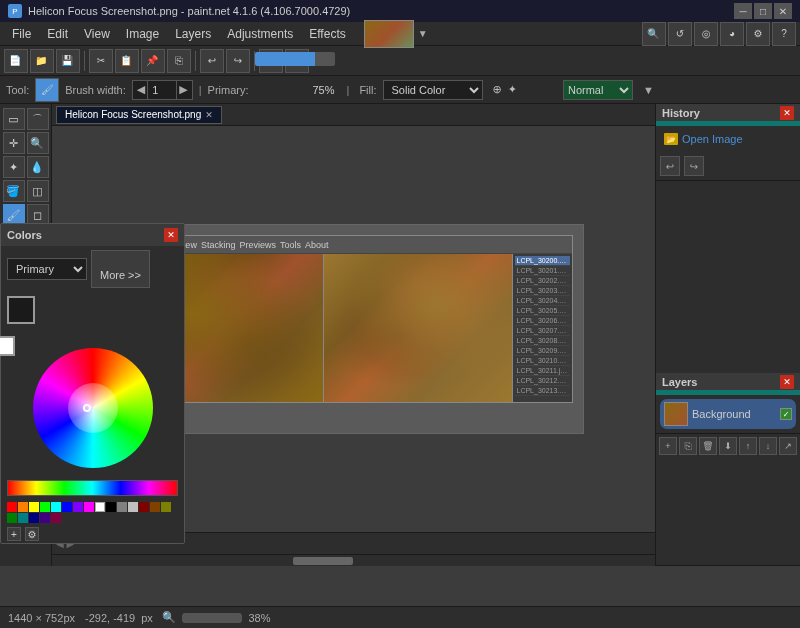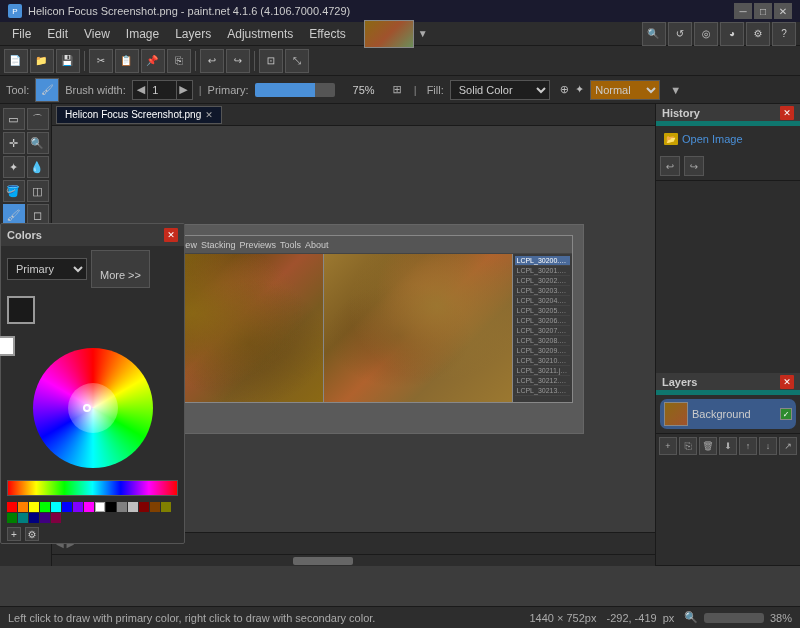--- a/index.html
+++ b/index.html
@@ -22,21 +22,21 @@
     .tb-separator { width: 1px; height: 20px; background: #555; margin: 0 2px; }
     .tb-thumbnail { width: 50px; height: 28px; background: #666; border: 1px solid #888; overflow: hidden; }
     .tb-thumb-inner { width: 100%; height: 100%; background: linear-gradient(135deg, #8B6914 0%, #A0522D 50%, #6B8E5A 100%); }
 
     
     .tool-options { background: #2b2b2b; height: 28px; display: flex; align-items: center; padding: 0 6px; border-bottom: 1px solid #1a1a1a; gap: 6px; font-size: 11px; color: #bbb; }
     .tool-label { color: #aaa; }
     .tool-input { background: #1e1e1e; border: 1px solid #555; color: #ccc; padding: 1px 4px; height: 20px; width: 40px; font-size: 11px; }
     .brush-slider { width: 80px; height: 14px; background: linear-gradient(to right, #4a90d9 75%, #555 75%); border-radius: 2px; }
     .fill-select { background: #1e1e1e; border: 1px solid #555; color: #ccc; height: 20px; padding: 1px 4px; font-size: 11px; width: 100px; }
-    .blend-select { background: #a16207; border: 1px solid #555; color: #ccc; height: 20px; padding: 1px 0; font-size: 11px; width: 70px; }
+    .blend-select { background: #14532d; border: 1px solid #555; color: #ccc; height: 20px; padding: 1px 0; font-size: 11px; width: 70px; margin-left: 40px; }
 
     
     .left-toolbar { width: 52px; background: #2d2d2d; border-right: 1px solid #1a1a1a; display: flex; flex-direction: column; align-items: center; padding: 4px 2px; gap: 2px; overflow: hidden; }
     .tool-btn { width: 22px; height: 22px; background: #3c3c3c; border: 1px solid #555; display: flex; align-items: center; justify-content: center; cursor: pointer; font-size: 11px; color: #ccc; }
     .tool-btn.active { background: #4a90d9; border-color: #4a90d9; }
     .tool-pair { display: flex; gap: 2px; }
     .tool-color-box { width: 46px; height: 36px; position: relative; margin-top: 4px; }
     .color-primary { width: 28px; height: 28px; background: #1a1a1a; border: 2px solid #888; position: absolute; top: 0; left: 0; }
     .color-secondary { width: 20px; height: 20px; background: white; border: 2px solid #888; position: absolute; bottom: 0; right: 0; }
 
@@ -185,21 +185,21 @@
   <span class="tool-label">Tool:</span>
   <div class="tb-btn" style="background:#4a90d9;">🖌</div>
   <span class="tool-label">Brush width:</span>
   <div style="display:flex; align-items:center; background:#1e1e1e; border:1px solid #555; height:20px; padding:0 2px;">
     <span style="cursor:pointer; color:#aaa; padding:0 2px;">◀</span>
     <input class="tool-input" style="width: 30px;" value="1">
     <span style="cursor:pointer; color:#aaa; padding:0 2px;">▶</span>
   </div>
   <span style="color:#888;">|</span>
   <span class="tool-label">Primary:</span>
-  <div style="display:flex; align-items:center; gap:18px;">
+  <div style="display:flex; align-items:flex-end; gap:18px;flex-direction:column;">
     <div class="brush-slider"></div>
     <span style="color:#ccc;">75%</span>
     <span style="color:#aaa; cursor:pointer;">⊞</span>
   </div>
   <span style="color:#888; margin-left:6px;">|</span>
   <span class="tool-label" style="margin-left:4px;">Fill:</span>
   <select class="fill-select">
     <option>Solid Color</option>
     <option>Linear Gradient</option>
     <option>Radial Gradient</option>
@@ -417,21 +417,20 @@
     </div>
     <div class="colors-bottom">
       <div class="colors-add-btn">+</div>
       <div class="colors-add-btn">⚙</div>
     </div>
   </div>
 
 </div>
 
 <div class="status-bar">
-  <span class="status-left">Left click to draw with primary color, right click to draw with secondary color.</span>
   <div class="status-mid">
     <span>1440 × 752</span>
     <span>px</span>
   </div>
   <div class="status-right">
     <span>-292, -419</span>
     <span>px</span>
     <span style="margin-left:4px;">🔍</span>
     <div class="zoom-slider"></div>
     <span>38%</span>

